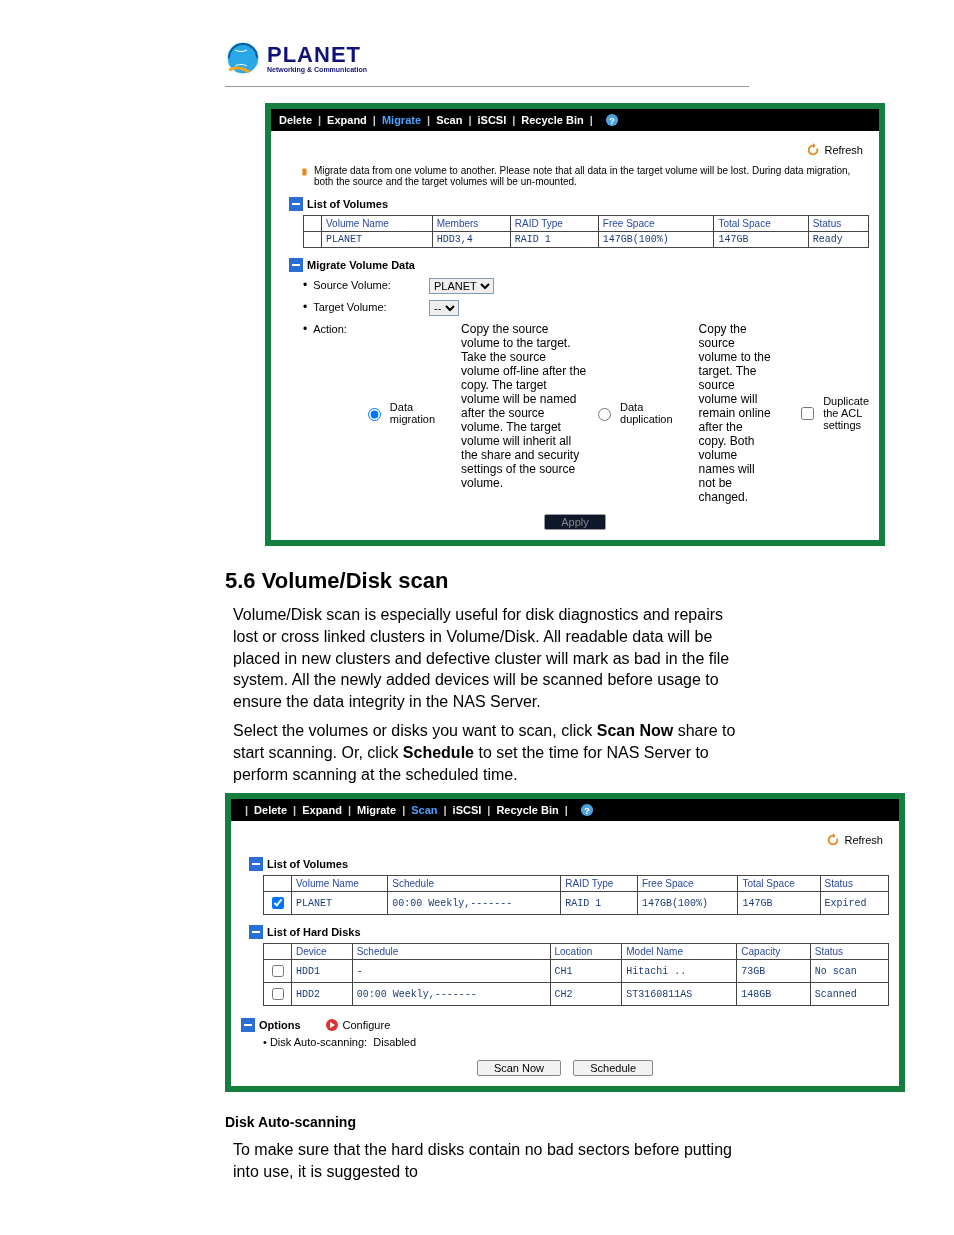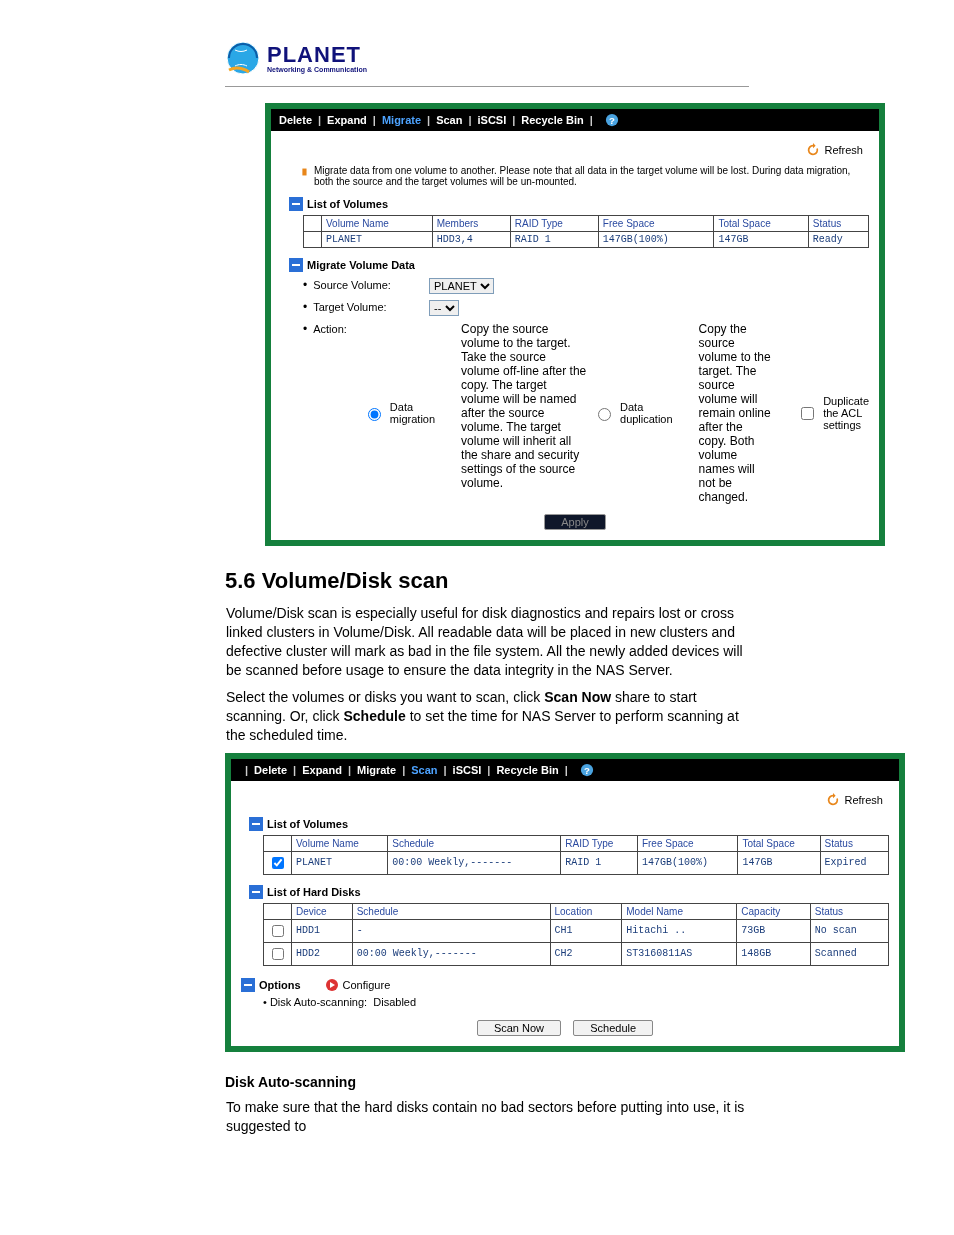--- a/index.html
+++ b/index.html
@@ -54,21 +54,21 @@
 
   .options-row { display: flex; align-items: center; gap: 24px; margin: 12px 0 4px 0; }
   .configure { display: inline-flex; align-items: center; gap: 4px; color: #000; font-size: 11px; }
   .configure svg { width: 14px; height: 14px; }
   .bullet-line { margin: 4px 0 12px 22px; font-size: 11px; }
   .bullet-line::before { content: "• "; }
 
   
   h2 { font: 700 22px/1.2 Arial; margin: 22px 0 10px; }
   h3 { font: 700 14px/1.2 Arial; margin: 22px 0 6px; }
-  p.body { font-size: 14px; line-height: 1.35; margin: 8px 1px; }
+  p.body { font-size: 16px; line-height: 1.35; margin: 8px 8px; }
   p.body b { font-weight: 700; }
 </style>
 </head>
 <body>
 
 <div class="page">
 
   <div class="logo-row">
     <svg class="logo-globe" viewBox="0 0 36 36">
       <circle cx="18" cy="18" r="16" fill="#2aa7e6"></circle>

